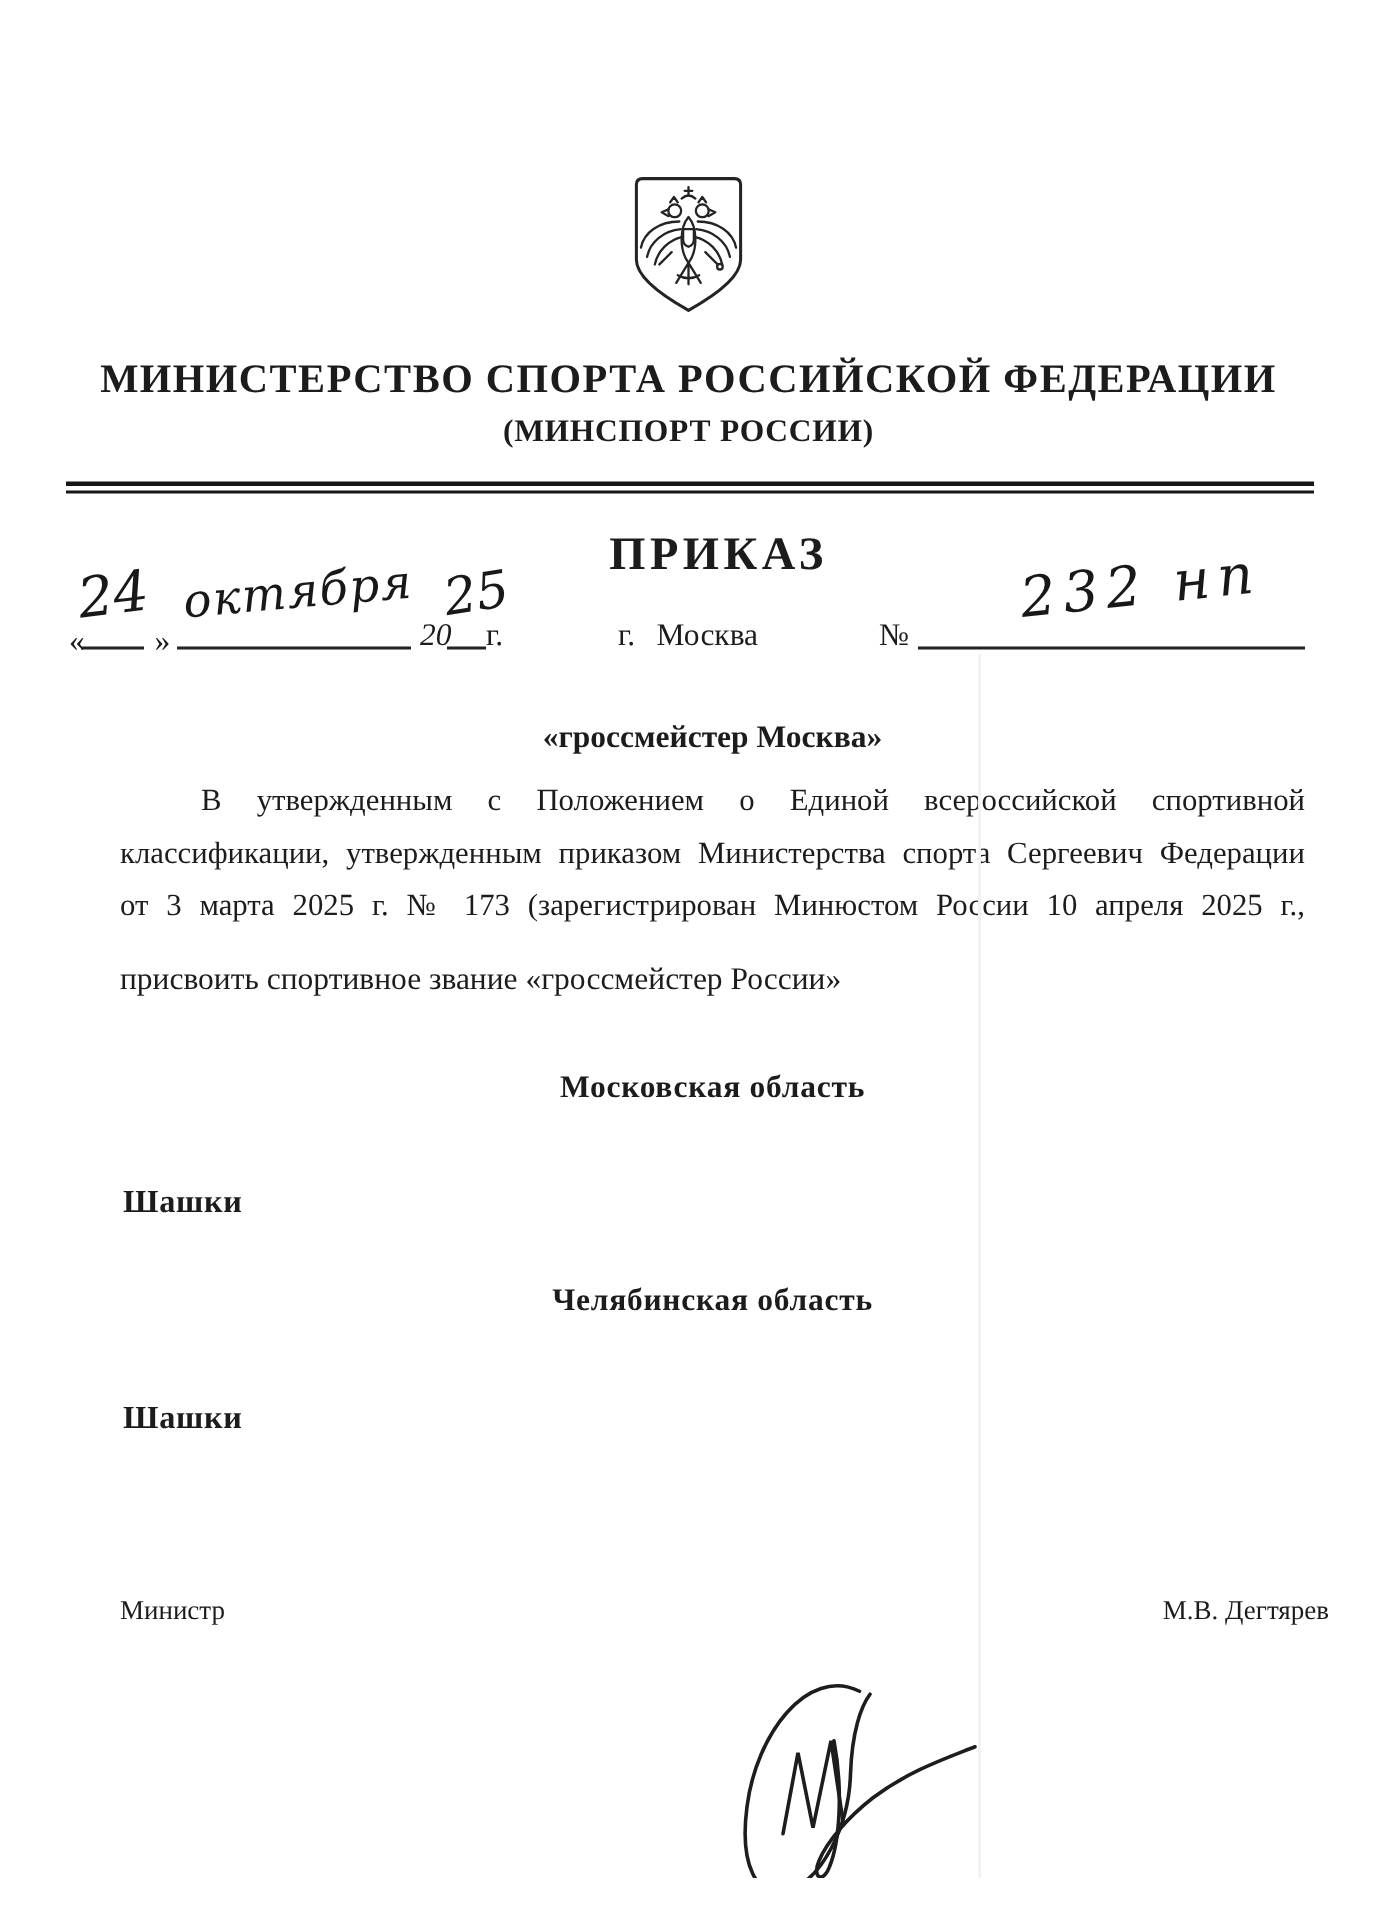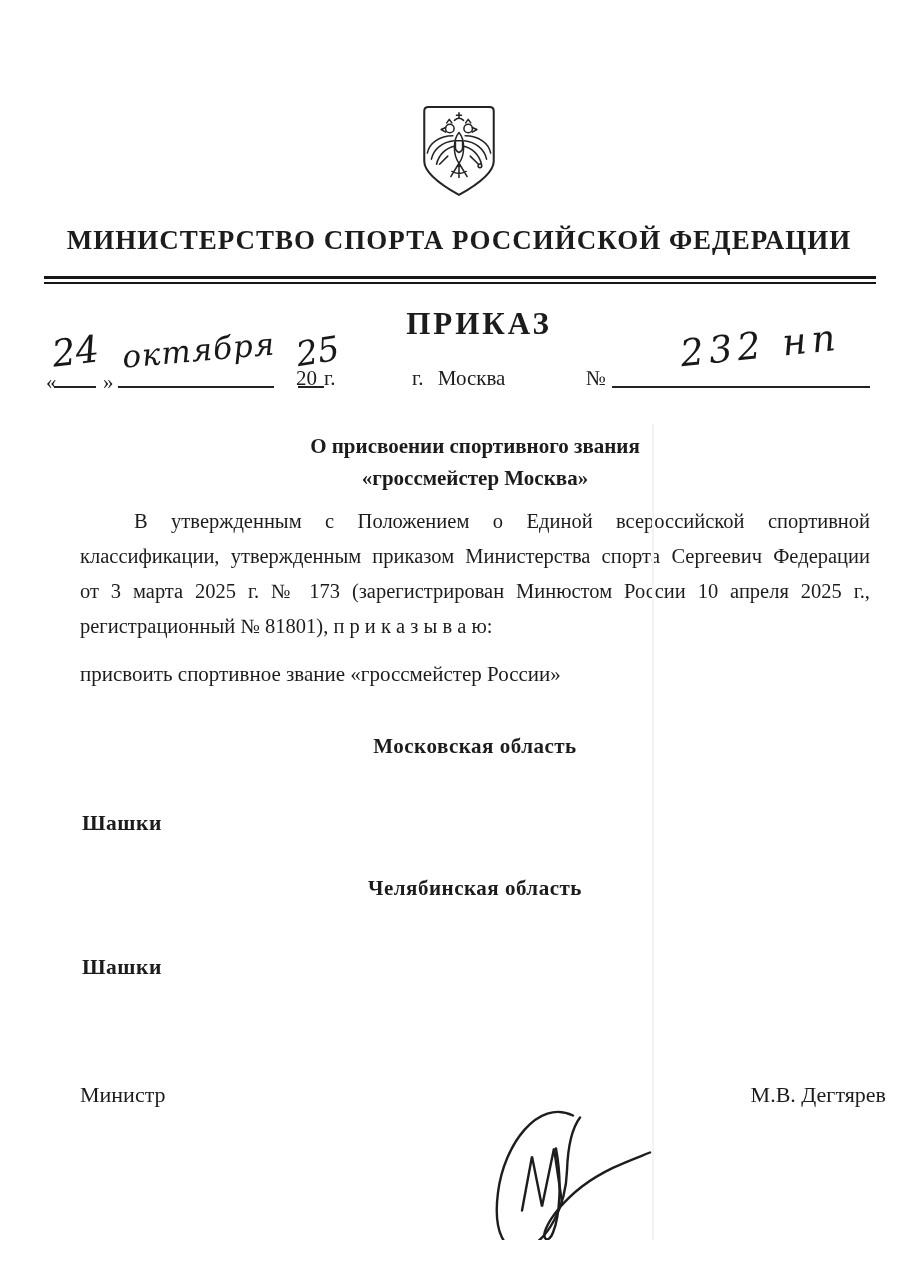--- a/index.html
+++ b/index.html
@@ -3,21 +3,21 @@
 <meta charset="utf-8">
 <style>
   * { box-sizing: border-box; margin: 0; padding: 0; }
   html, body { background: #ffffff; }
   body { font-family: "Liberation Serif", serif; }
 
   .page {
     position: relative;
     width: 918px;
     height: 1236px;
-    margin: 4px auto;
+    margin: 16px auto;
     background: #ffffff;
     color: #1c1c1c;
     overflow: hidden;
   }
 
   
   .crease {
     position: absolute;
     left: 652px; top: 420px;
     width: 2px; height: 840px;
@@ -77,21 +77,21 @@
     font-style: italic;
     color: #181818;
     white-space: nowrap;
   }
   .dr-quote-open  { left: 0;    top: 26px; }
   .dr-day         { left: 6px;  top: -14px; font-size: 37px; transform: rotate(-7deg); }
   .dr-day-line    { left: 8px;  top: 42px; width: 42px; }
   .dr-quote-close { left: 57px; top: 26px; }
   .dr-month-line  { left: 72px; top: 42px; width: 156px; }
   .dr-month       { left: 76px; top: -12px; font-size: 31px; transform: rotate(-5deg); letter-spacing: 1px; }
-  .dr-year-prefix { left: 250px; top: 22px; }
+  .dr-year-prefix { left: 234px; top: 22px; font-style: italic; }
   .dr-year-line   { left: 252px; top: 42px; width: 26px; }
   .dr-year-suffix { left: 250px; top: -13px; font-size: 34px; transform: rotate(-9deg); }
   .dr-year-unit   { left: 278px; top: 22px; }
   .dr-place       { left: 366px; top: 22px; word-spacing: 9px; }
   .dr-no          { left: 540px; top: 22px; }
   .dr-no-line     { left: 566px; top: 42px; width: 258px; }
   .dr-number      { left: 634px; top: -20px; font-size: 37px; transform: rotate(-6deg); letter-spacing: 5px; }
 
   
   .subject {
@@ -138,21 +138,21 @@
     font-size: 22px;
     line-height: 24px;
     word-spacing: 4px;
   }
 
   
   .footer-row {
     display: flex;
     justify-content: space-between;
     margin: 104px 32px 0 80px;
-    font-size: 22px;
+    font-size: 18px;
     line-height: 26px;
   }
   .signature-svg {
     position: absolute;
     left: 470px; top: 1085px;
     width: 200px; height: 178px;
   }
 </style>
 </head>
 <body>
@@ -174,20 +174,21 @@
       <path d="M35.5 36 h7 v7 q0 3 -3.5 4.5 q-3.5 -1.5 -3.5 -4.5 z"></path>
       <path d="M33 31 C 20 31 10 38 8 48 M34 36 C 23 37 14 44 12 54 M35 41 C 26 43 19 50 17 59"></path>
       <path d="M45 31 C 58 31 68 38 70 48 M44 36 C 55 37 64 44 66 54 M43 41 C 52 43 59 50 61 59"></path>
       <path d="M39 58 l-8 13 M39 58 v14 M39 58 l8 13 M32 66 q7 4 14 0"></path>
       <path d="M28 51 l-8 8 M50 51 l8 8"></path>
       <circle cx="59.5" cy="60.5" r="1.8"></circle>
     </g>
   </svg>
 
   <div class="org-name">МИНИСТЕРСТВО СПОРТА РОССИЙСКОЙ ФЕДЕРАЦИИ</div>
+  <div class="org-short">(МИНСПОРТ РОССИИ)</div>
 
   <div class="rule"></div>
 
   <div class="doc-type">ПРИКАЗ</div>
 
   <div class="date-row">
     <span class="abs dr-quote-open">«</span>
     <span class="abs hw dr-day">24</span>
     <span class="abs uline dr-day-line"></span>
     <span class="abs dr-quote-close">»</span>
@@ -197,29 +198,27 @@
     <span class="abs uline dr-year-line"></span>
     <span class="abs hw dr-year-suffix">25</span>
     <span class="abs dr-year-unit">г.</span>
     <span class="abs dr-place">г. Москва</span>
     <span class="abs dr-no">№</span>
     <span class="abs uline dr-no-line"></span>
     <span class="abs hw dr-number">232 нп</span>
   </div>
 
   <div class="subject">
-    <div>О присвоении спортивного звания</div>
     <div>«гроссмейстер Москва»</div>
   </div>
 
   <div class="paragraph">
     <div class="par-line first">В утвержденным с Положением о Единой всероссийской спортивной</div>
     <div class="par-line">классификации, утвержденным приказом Министерства спорта Сергеевич Федерации</div>
     <div class="par-line">от 3 марта 2025 г. № 173 (зарегистрирован Минюстом России 10 апреля 2025 г.,</div>
-    <div class="par-line last">регистрационный № 81801), п р и к а з ы в а ю:</div>
   </div>
 
   <div class="directive">присвоить спортивное звание «гроссмейстер России»</div>
 
   <div class="region">Московская область</div>
   <div class="sport">Шашки</div>
 
   <div class="region second">Челябинская область</div>
   <div class="sport second">Шашки</div>
 

